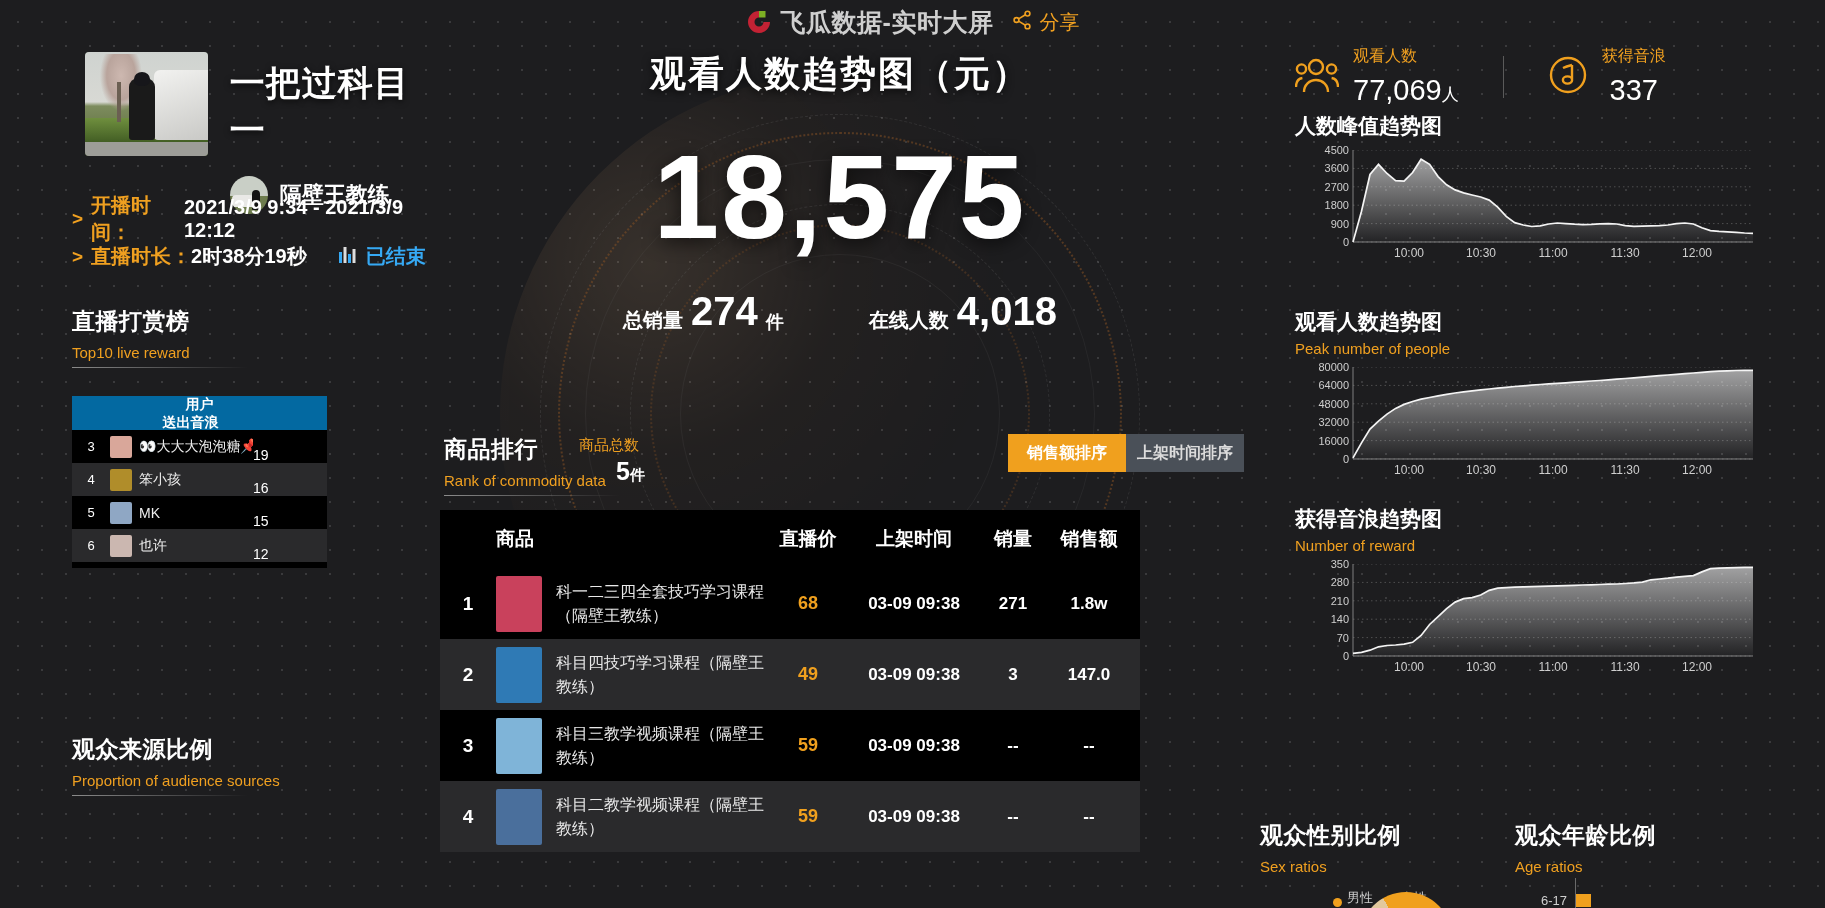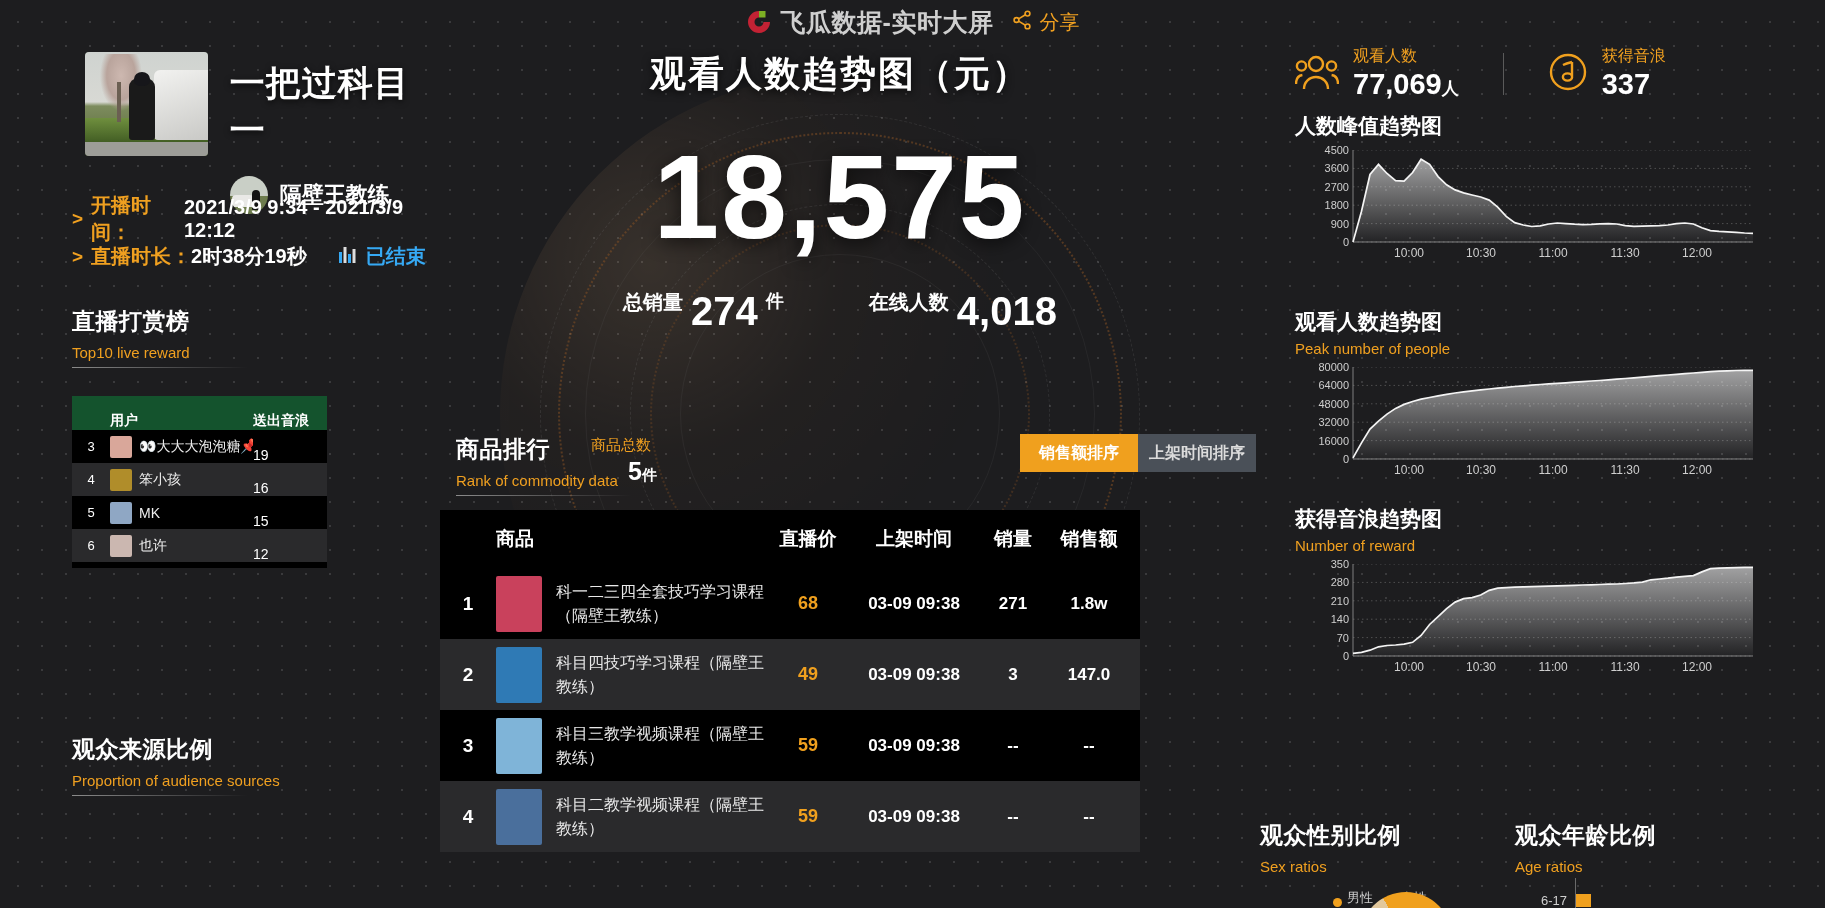--- a/index.html
+++ b/index.html
@@ -77,22 +77,22 @@
   
   .sec-head { position: absolute; }
   .sec-cn { font-size: 23px; font-weight: bold; color: #fff; letter-spacing: .5px; }
   .sec-en { font-size: 15px; color: #f0a020; margin-top: 7px; }
   .sec-rule { width: 175px; height: 1px;
     background: linear-gradient(to right, #8b8b8b, rgba(139,139,139,0)); margin-top: 6px; }
 
   
   .reward-box { position: absolute; left: 72px; top: 352px; width: 255px; height: 172px;
     background: #000; overflow: hidden; }
-  .rw-head { display: flex; align-items: flex-end; height: 34px; background: #14532d;
-    position: relative; z-index: 3; }
+  .rw-head { display: flex; align-items: center; height: 34px; background: #0369a1;
+    position: relative; z-index: 3; flex-direction: column; }
   .rw-head .c1 { width: 38px; }
   .rw-head .c2 { flex: 1; font-size: 14px; font-weight: bold; color: #fff; }
   .rw-head .c3 { width: 74px; font-size: 14px; font-weight: bold; color: #fff; text-align: left; }
   .rw-scroll { position: relative; }
   .rw-row { display: flex; align-items: center; height: 33px; }
   .rw-row.alt { background: #2a2a2c; }
   .rw-row .rk { width: 38px; text-align: center; font-size: 13px; color: #fff; }
   .rw-row .rk .circle { display: inline-flex; align-items: center; justify-content: center;
     width: 19px; height: 19px; border-radius: 50%; background: #000; color: #fff; font-size: 13px; }
   .rw-row .usr { flex: 1; display: flex; align-items: center; gap: 7px; min-width: 0; }
@@ -113,27 +113,27 @@
   .dotring { position: absolute; border-radius: 50%; border: 2px dotted rgba(214,120,40,.55); }
 
   .big-title { position: absolute; left: 0; top: 6px; width: 100%; text-align: center;
     font-size: 36px; font-weight: bold; letter-spacing: 2px; color: #fff;
     text-shadow: 0 2px 8px rgba(0,0,0,.8); }
   .big-number { position: absolute; left: 0; top: 94px; width: 100%; text-align: center;
     font-size: 118px; font-weight: bold; line-height: 1; color: #fff;
     letter-spacing: 2px; text-shadow: 0 4px 18px rgba(0,0,0,.6); }
   .sub-stats { position: absolute; left: 0; top: 245px; width: 100%;
     display: flex; justify-content: center; gap: 85px; align-items: baseline; }
-  .ss { display: flex; align-items: flex-start; gap: 8px; }
+  .ss { display: flex; align-items: flex-end; gap: 8px; }
   .ss .lb { font-size: 20px; font-weight: bold; color: #fff; }
   .ss .nm { font-size: 40px; font-weight: bold; color: #fff; }
   .ss .un { font-size: 18px; font-weight: bold; color: #fff; }
 
   
-  .comm-head { position: absolute; left: 16px; top: 390px; width: 100%; height: 70px; }
+  .comm-head { position: absolute; left: 4px; top: 390px; width: 100%; height: 70px; }
   .comm-total { position: absolute; left: 135px; top: 2px; }
   .comm-total .t1 { font-size: 15px; color: #f0a020; }
   .comm-total .t2 { font-size: 25px; font-weight: bold; color: #fff; margin-top: 2px; margin-left: 37px; }
   .comm-total .t2 span { font-size: 15px; }
   .sortbtns { position: absolute; right: 0; top: 0; display: flex; }
   .sortbtn { width: 118px; height: 38px; display: flex; align-items: center;
     justify-content: center; font-size: 16px; font-weight: bold; cursor: pointer; }
   .sortbtn.active { background: #f0a01e; color: #fff; }
   .sortbtn.idle { background: #4a5058; color: #dcdcdc; }
 
@@ -156,21 +156,21 @@
     overflow: hidden; }
   .pname { font-size: 16px; color: #e9e9e9; line-height: 1.45; width: 210px; }
   .pt-row .c-price { color: #f0a01e; font-size: 18px; font-weight: bold; }
   .pt-row .c-time, .pt-row .c-sold, .pt-row .c-amt { font-size: 17px; font-weight: bold; color: #fff; }
 
   
   .right { position: absolute; left: 1240px; top: 0; width: 585px; height: 908px; }
   .kpis { position: absolute; left: 55px; top: 46px; display: flex; align-items: center; gap: 18px; }
   .kpi { display: flex; align-items: center; gap: 14px; }
   .kpi .ktxt .kl { font-size: 16px; color: #f0a020; }
-  .kpi .ktxt .kv { font-size: 29px; font-weight: bold; color: #fff; margin-top: 1px; }
+  .kpi .ktxt .kv { font-size: 29px; font-weight: normal; color: #fff; margin-top: 7px; text-align: center; }
   .kpi .ktxt .kv span { font-size: 17px; }
   .kpi-div { width: 1px; height: 42px; background: #5a5a5a; margin: 0 26px; }
 
   .chart-block { position: absolute; left: 55px; width: 520px; }
   .chart-title { font-size: 21px; font-weight: bold; color: #fff; }
   .chart-sub { font-size: 15px; color: #f0a020; margin-top: 4px; }
   .chart-area { position: relative; margin-top: 10px; height: 112px; }
   .chart-svg { position: absolute; left: 0; top: 0; }
   .ytick { position: absolute; right: 0; font-size: 11px; color: #cfcfcf;
     transform: translateY(-50%); white-space: nowrap; }

